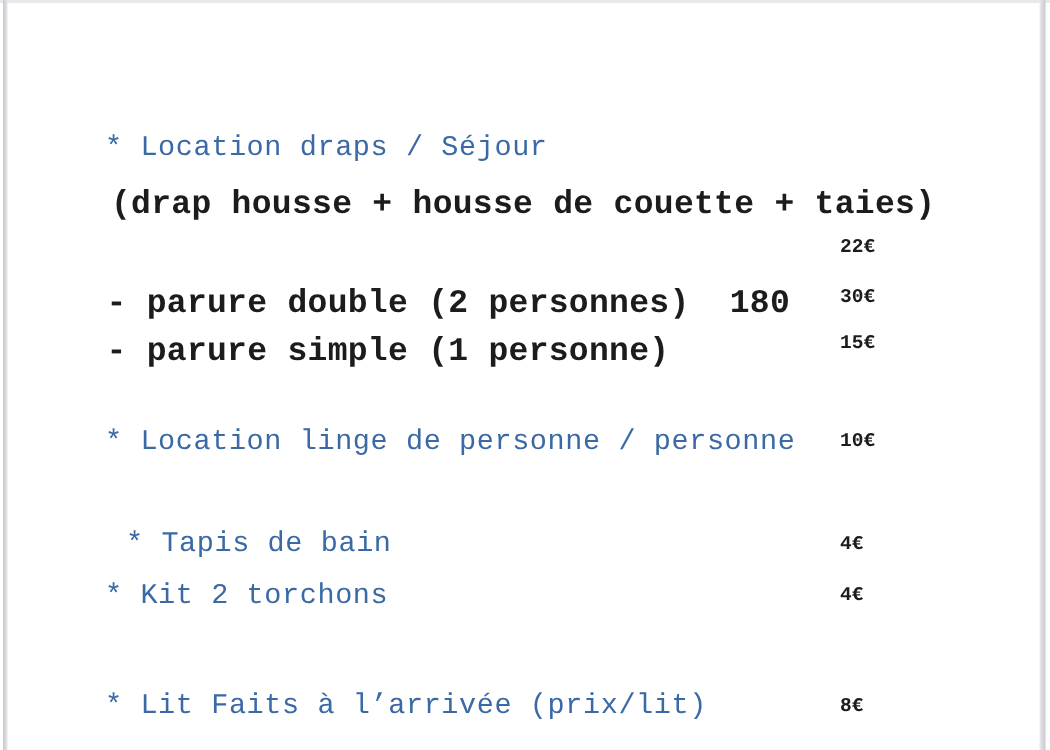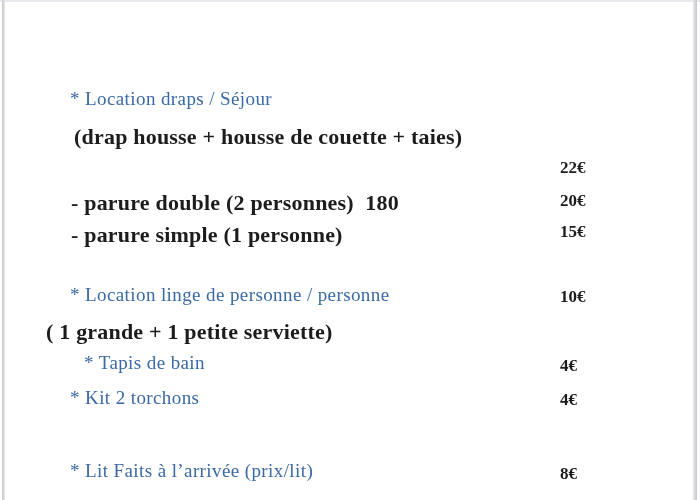--- a/index.html
+++ b/index.html
@@ -6,21 +6,21 @@
     margin: 0;
     padding: 0;
     background: #ffffff;
   }
   .page {
     position: relative;
     width: 700px;
     height: 500px;
     background: #ffffff;
     overflow: hidden;
-    font-family: Liberation Serif, serif;
+    font-family: Liberation Mono, monospace;
   }
   .edge-left {
     position: absolute;
     left: 2px; top: 0;
     width: 3px; height: 100%;
     background: linear-gradient(to right, #c7c7cd, #e6e6ea);
   }
   .edge-right {
     position: absolute;
     left: 693px; top: 0;
@@ -47,21 +47,21 @@
   .body-text {
     color: var(--body-black, #1c1c1e);
     font-size: 22px;
     font-weight: 700;
     letter-spacing: 0.2px;
   }
   .price {
     position: absolute;
     left: 560px;
     color: var(--body-black, #1c1c1e);
-    font-size: 17px;
+    font-size: 13px;
     font-weight: 700;
     white-space: pre;
     line-height: 1.15;
   }
 </style>
 </head>
 <body>
 
 <div class="page">
 
@@ -69,29 +69,28 @@
   <div class="edge-left"></div>
   <div class="edge-right"></div>
 
   <div class="line heading" style="top:88px; left:70px">* Location draps / Séjour</div>
 
   <div class="line body-text" style="top:124px; left:74px">(drap housse + housse de couette + taies)</div>
 
   <div class="price" style="top:158px">22€</div>
 
   <div class="line body-text" style="top:190px; left:71px">- parure double (2 personnes)  180</div>
-  <div class="price" style="top:191px">20€</div>
+  <div class="price" style="top:191px">30€</div>
 
   <div class="line body-text" style="top:222px; left:71px">- parure simple (1 personne)</div>
   <div class="price" style="top:222px">15€</div>
 
   <div class="line heading" style="top:284px; left:70px">* Location linge de personne / personne</div>
   <div class="price" style="top:287px">10€</div>
 
-  <div class="line body-text" style="top:319px; left:46px">( 1 grande + 1 petite serviette)</div>
 
   <div class="line heading" style="top:352px; left:84px">* Tapis de bain</div>
   <div class="price" style="top:356px">4€</div>
 
   <div class="line heading" style="top:387px; left:70px">* Kit 2 torchons</div>
   <div class="price" style="top:390px">4€</div>
 
   <div class="line heading" style="top:460px; left:70px">* Lit Faits à l’arrivée (prix/lit)</div>
   <div class="price" style="top:464px">8€</div>
 

